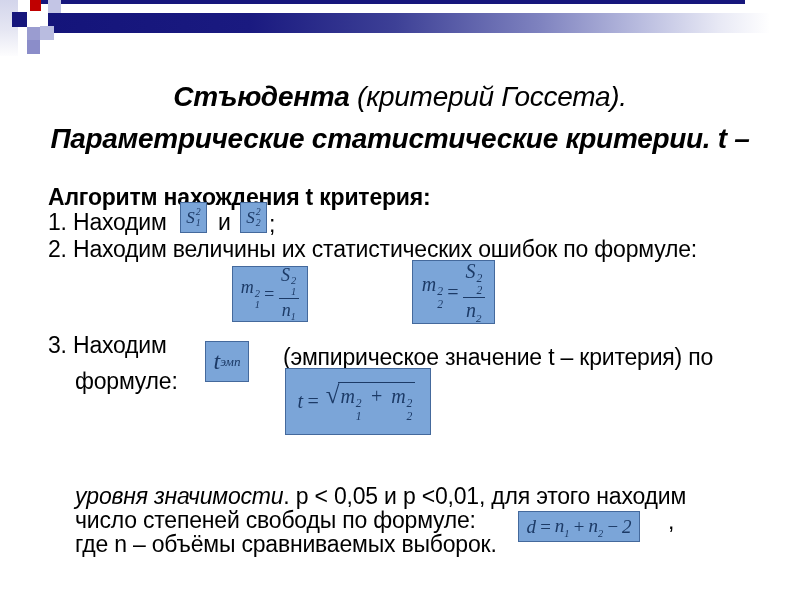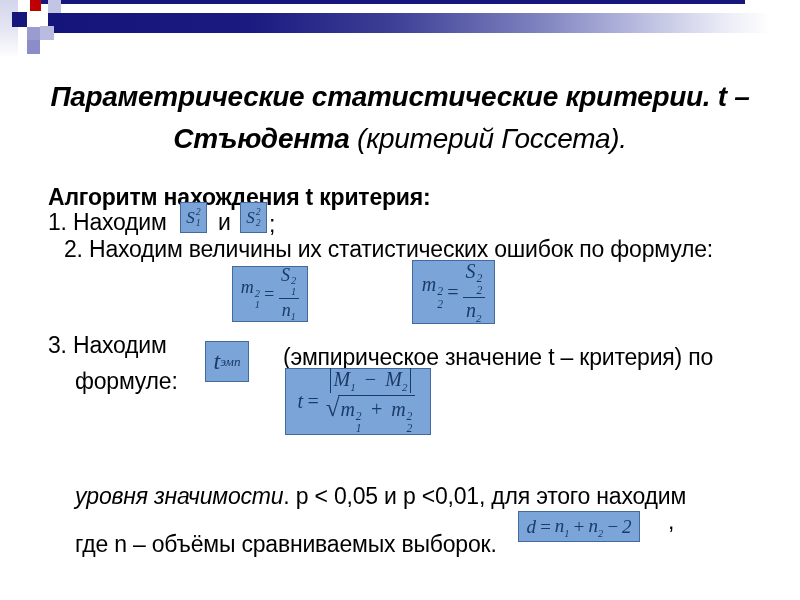--- a/index.html
+++ b/index.html
@@ -55,22 +55,22 @@
   <div class="deco thin-line"></div>
   <div class="deco red-square"></div>
   <div class="deco navy-square"></div>
   <div class="deco light-square-a"></div>
   <div class="deco top-bar"></div>
   <div class="deco med-square-a"></div>
   <div class="deco light-square-b"></div>
   <div class="deco med-square-b"></div>
 
   <div class="title">
+    <div><span>Стъюдента</span><span class="regular"> (критерий Госсета).</span></div>
     <div><span>Параметрические статистические критерии.  t –</span></div>
-    <div><span>Стъюдента</span><span class="regular"> (критерий Госсета).</span></div>
   </div>
 
   <div class="t bold" style="left:48px;top:184px;">Алгоритм нахождения t критерия:</div>
 
   <div class="t" style="left:48px;top:209px;">1. Находим</div>
   <div class="fbox" style="left:180px;top:202px;width:27px;height:31px;font-size:17px;">
     <span>S</span>
       <span class="ss">
         <span>2</span>
         <span>1</span>
@@ -79,21 +79,21 @@
   <div class="t" style="left:218px;top:209px;">и</div>
   <div class="fbox" style="left:240px;top:202px;width:27px;height:31px;font-size:17px;">
     <span>S</span>
       <span class="ss">
         <span>2</span>
         <span>2</span>
       </span>
   </div>
   <div class="t" style="left:269px;top:211px;">;</div>
 
-  <div class="t" style="left:64px;top:236px;text-align:center;">2. Находим величины их статистических ошибок по формуле:</div>
+  <div class="t" style="left:48px;top:236px;text-align:center;">2. Находим величины их статистических ошибок по формуле:</div>
 
   <div class="fbox" style="left:232px;top:266px;width:76px;height:56px;font-size:18px;">
     <span><span>m</span><span class="ss">
           <span>2</span>
           <span>1</span>
         </span></span>
     <span class="op2">=</span>
     <span class="frac">
       <span class="num"><span>S</span><span class="ss">
             <span>2</span>
@@ -123,45 +123,41 @@
     <span>t</span>
       <span class="subonly">эмп</span>
   </div>
   <div class="t" style="left:75px;top:368px;">формуле:</div>
   <div class="t" style="left:283px;top:344px;">(эмпирическое значение t – критерия) по</div>
 
   <div class="fbox" style="left:285px;top:368px;width:146px;height:67px;font-size:20px;">
     <span>t</span>
     <span class="op2">=</span>
     <span class="frac">
-      <span class="num abs">
-        <span>M</span><span class="subonly">1</span>
-        <span class="op2">−</span>
-        <span>M</span><span class="subonly">2</span>
-      </span>
       <span class="den" style="border-top:none;padding-top:2px;">
         <span class="sqrt">
             <span class="radsym">√</span>
             <span class="rad">
           <span>m</span><span class="ss">
                 <span>2</span>
                 <span>1</span>
               </span>
           <span class="op2">+</span>
           <span>m</span><span class="ss">
                 <span>2</span>
                 <span>2</span>
               </span>
         </span>
           </span>
       </span>
     </span>
   </div>
 
   <div class="t" style="left:75px;top:483px;"><span class="it">уровня значимости</span><span>. p &lt; 0,05 и p &lt;0,01, для этого находим</span></div>
+  <div class="t" style="left:75px;top:507px;">число степеней свободы по формуле:</div>
   <div class="t" style="left:75px;top:531px;">где n – объёмы сравниваемых выборок.</div>
 
   <div class="fbox" style="left:518px;top:511px;width:122px;height:31px;font-size:19px;">
     <span>d</span>
     <span class="op2">=</span>
     <span><span>n</span><span class="subonly">1</span></span>
     <span class="op2">+</span>
     <span><span>n</span><span class="subonly">2</span></span>
     <span class="op2">−</span>
     <span>2</span>

